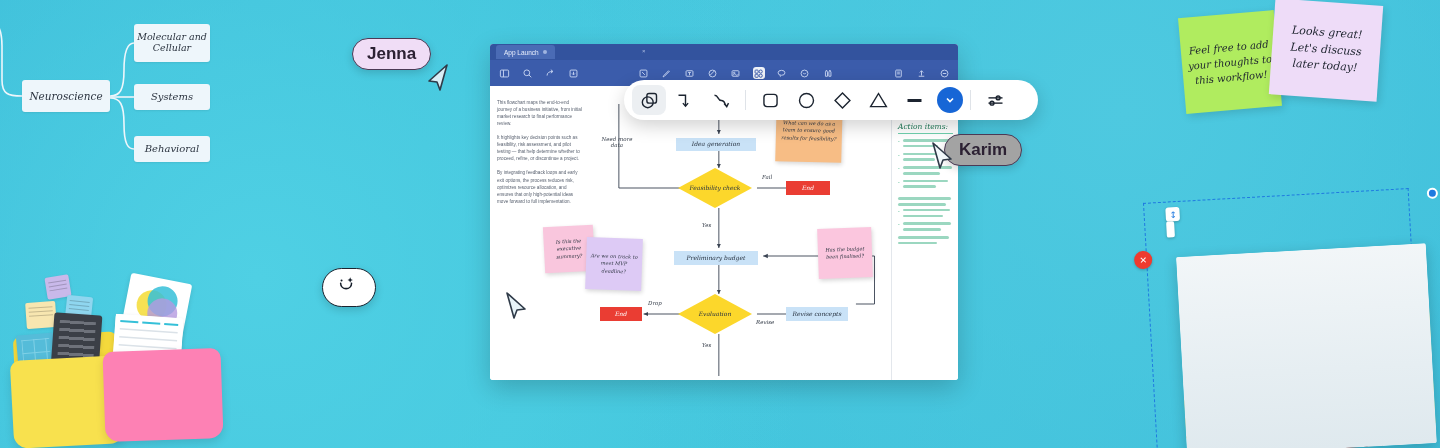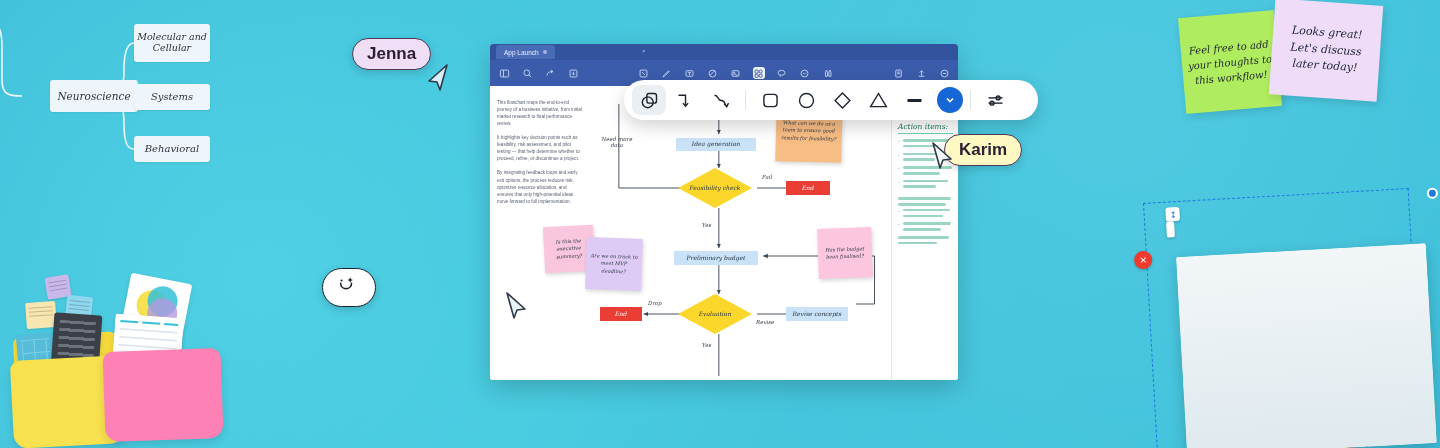--- a/index.html
+++ b/index.html
@@ -20,21 +20,21 @@
 
   
   .mindmap { position:absolute; left:0; top:6px; width:230px; height:170px; }
   .mm-node {
     position:absolute; background:#eef6fb; border-radius:3px;
     display:flex; align-items:center; justify-content:center; text-align:center;
     font-family:"DejaVu Serif", serif; font-style:italic;
     color:#2c3440; line-height:1.15;
     box-shadow:0 1px 2px rgba(0,0,0,.08);
   }
-  .mm-root { left:22px; top:74px; width:88px; height:32px; font-size:10.5px;margin-left:28px; }
+  .mm-root { left:22px; top:74px; width:88px; height:32px; font-size:10.5px; }
   .mm-c1 { left:134px; top:18px; width:76px; height:38px; font-size:9.5px; padding:2px; }
   .mm-c2 { left:134px; top:78px; width:76px; height:26px; font-size:10px; }
   .mm-c3 { left:134px; top:130px; width:76px; height:26px; font-size:10px;justify-content:center; }
   .mm-svg { position:absolute; left:0; top:0; width:230px; height:170px; overflow:visible; }
 
   
   .illus { position:absolute; left:-6px; top:272px; width:235px; height:180px; }
   .folder { position:absolute; border-radius:10px 10px 14px 14px; }
   .fold-yellow { left:18px; top:86px; width:110px; height:88px; background:#f8e14e; transform:rotate(-3deg);
     box-shadow:0 4px 10px rgba(0,0,0,.12); }
@@ -132,21 +132,21 @@
   .sb-blue svg{width:12px;height:12px;stroke:#fff;stroke-width:2.2;fill:none;}
 
   
   .pill {
     position:absolute; display:flex; align-items:center; gap:6px;
     border-radius:999px; padding:5px 14px; font-weight:700;
     box-shadow:0 3px 8px rgba(0,0,0,.16);
   }
   .pill-jenna { left:352px; top:38px; background:#f0ddf6; border:1.6px solid #4b3a55;
                 color:#2c2133; font-size:17px; }
-  .pill-karim { left:944px; top:134px; background:#fef9c3; border:1.6px solid #4b3a55;
+  .pill-karim { left:944px; top:134px; background:#a3a3a3; border:1.6px solid #4b3a55;
                 color:#2c2133; font-size:17px; }
   .pill-ai { left:322px; top:268px; background:#fff; border:1.6px solid #1c2430;
              color:#141c28; font-size:19px; padding:6px 18px 6px 14px; }
   .cursor { position:absolute; }
   .cursor svg { display:block; }
 
   
   .big-sticky {
     position:absolute; font-family:"DejaVu Serif",serif; font-style:italic;
     text-align:center; display:flex; align-items:center; justify-content:center;

